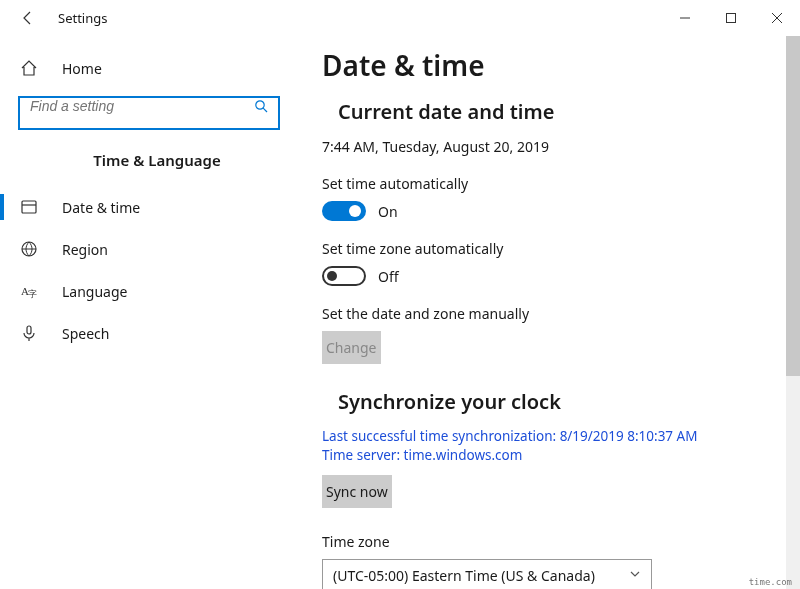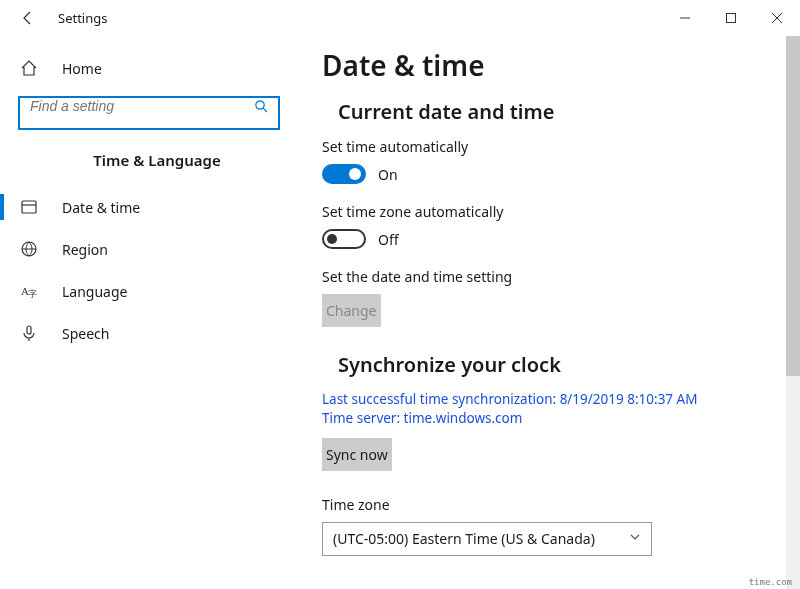--- a/index.html
+++ b/index.html
@@ -296,38 +296,39 @@
         </span>
         <span>Speech</span>
       </div>
     </div>
 
     <div class="main-wrap">
       <div class="main">
         <h1 class="page-title">Date &amp; time</h1>
 
         <h2 class="sub">Current date and time</h2>
+        <div class="val">7:44 AM, Tuesday, August 20, 2019</div>
 
         <div class="label">Set time automatically</div>
         <div class="toggle-row">
           <div class="toggle on">
               <div class="knob"></div>
             </div>
           <span>On</span>
         </div>
 
         <div class="label">Set time zone automatically</div>
         <div class="toggle-row">
           <div class="toggle off">
               <div class="knob"></div>
             </div>
           <span>Off</span>
         </div>
 
-        <div class="label">Set the date and time setting</div>
+        <div class="label">Set the date and zone manually</div>
         <div class="btn disabled">Change</div>
 
         <h2 class="sub" style="margin-top:6px">Synchronize your clock</h2>
         <div class="graytext">Last successful time synchronization: 8/19/2019 8:10:37 AM</div>
         <div class="graytext" style="margin-bottom:10px">Time server: time.windows.com</div>
         <div class="btn">Sync now</div>
 
         <div class="label" style="margin-top:6px">Time zone</div>
         <div class="combo">
           <span>(UTC-05:00) Eastern Time (US &amp; Canada)</span>

